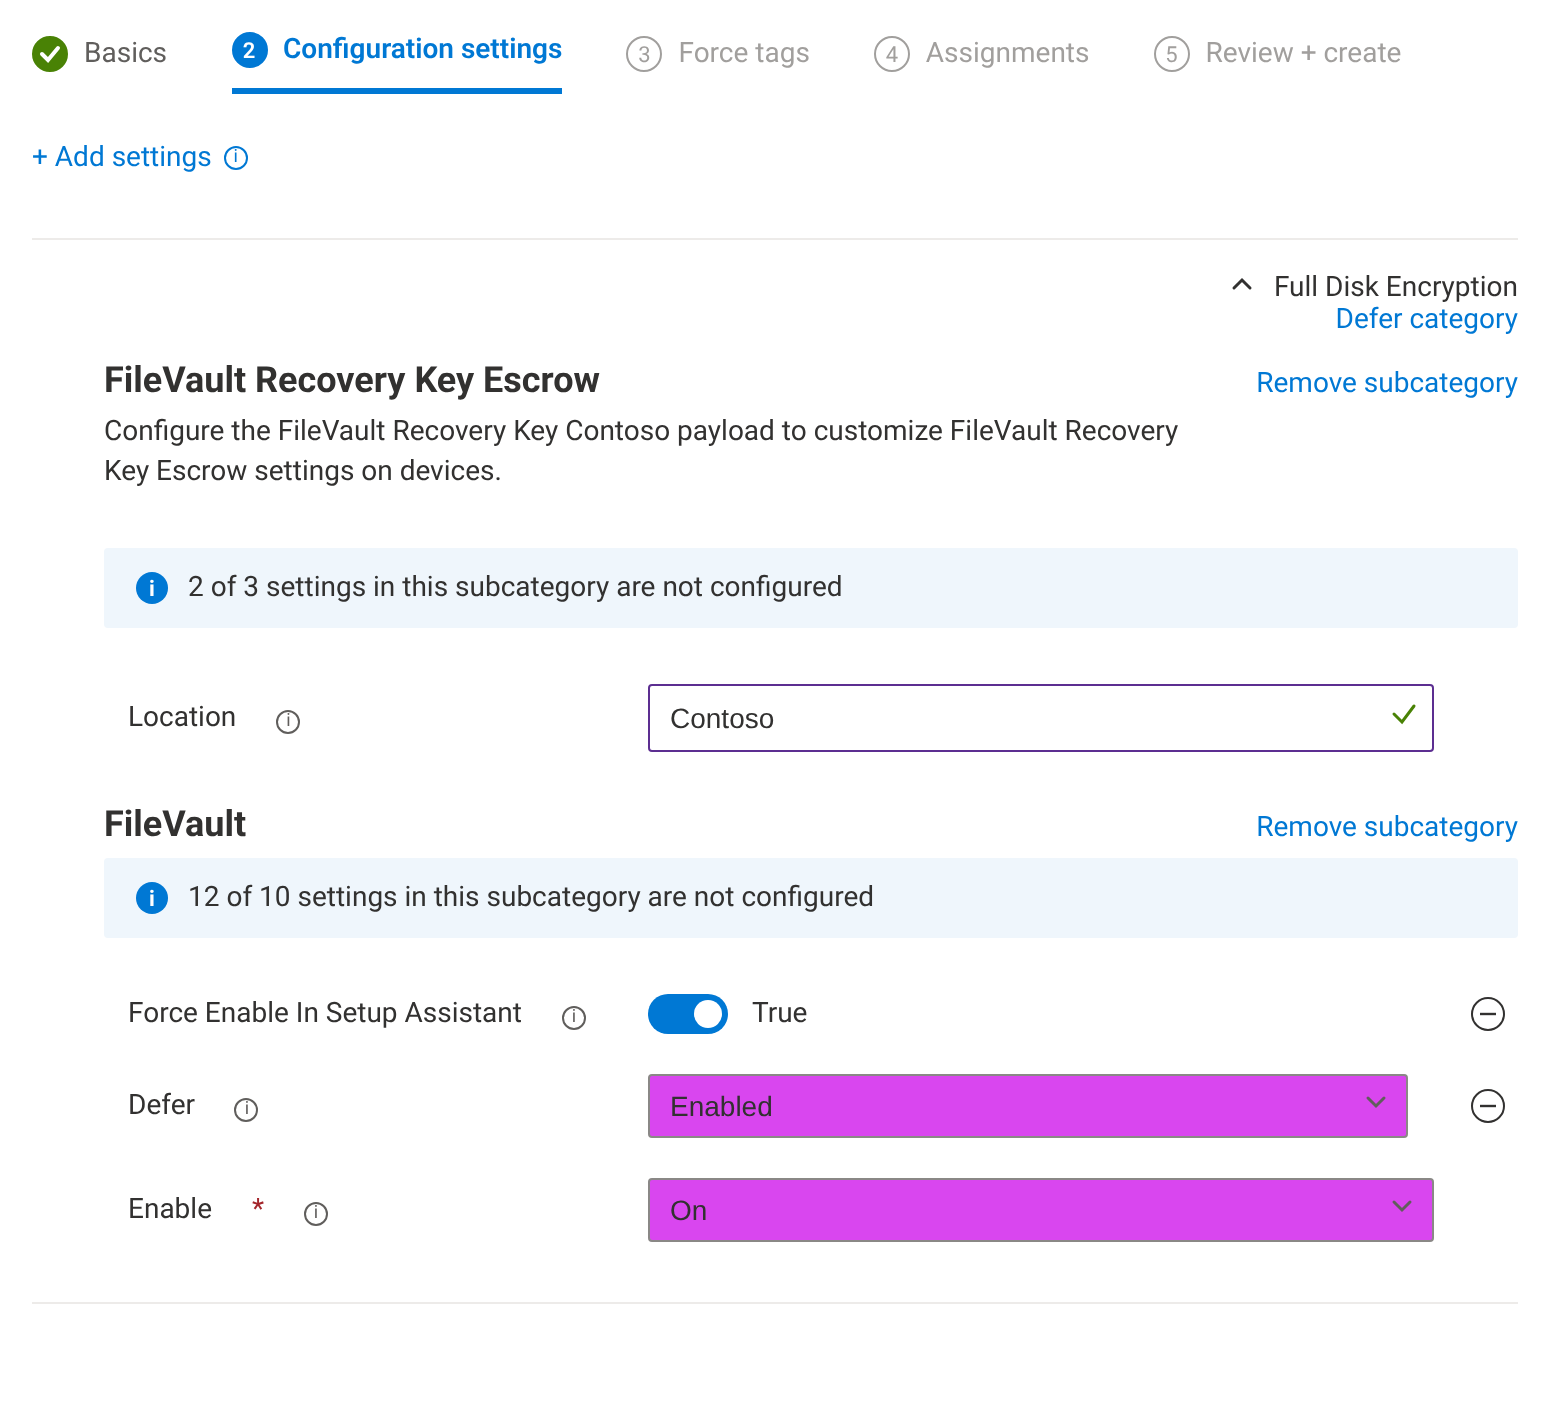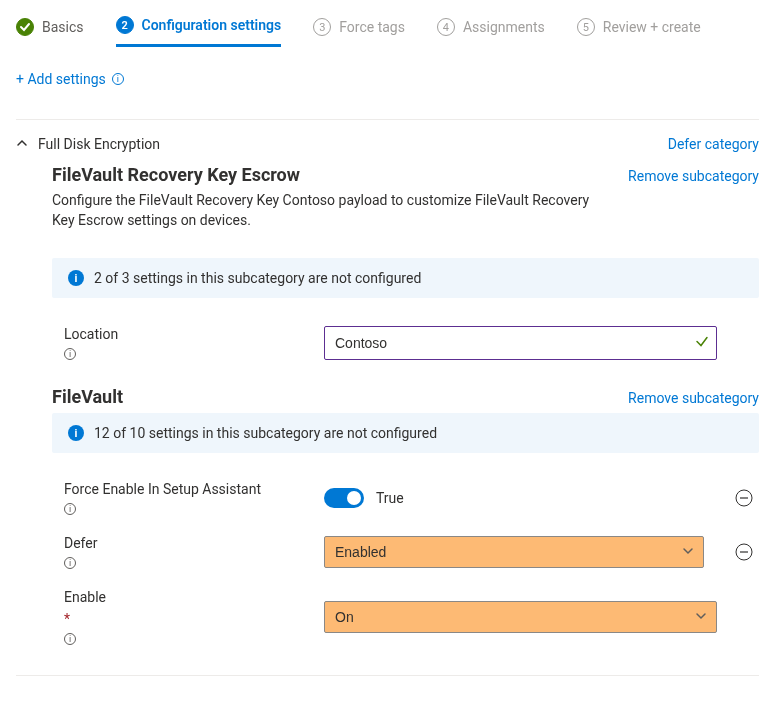--- a/index.html
+++ b/index.html
@@ -22,49 +22,49 @@
     .step.active .circle { background: #0078D4; border-color: #0078D4; color: #fff; }
 
     
     .add-link { display: inline-flex; align-items: center; gap: 6px; color: #0078D4; cursor: pointer; margin-bottom: 28px; }
     .info-small { width: 12px; height: 12px; border: 1px solid #0078D4; border-radius: 50%; display:inline-flex; align-items:center; justify-content:center; font-size:9px; color:#0078D4; line-height:1; }
     .info-gray { border-color: #605E5C; color: #605E5C; }
 
     hr.sep { border: none; border-top: 1px solid #EDEBE9; margin: 4px 0 0 0; }
 
     
-    .cat-row { display: flex; align-items: flex-start; justify-content: space-between; margin: 16px 0 12px 0; }
+    .cat-row { display: flex; align-items: flex-end; justify-content: space-between; margin: 16px 0 12px 0; flex-direction: column; }
     .cat-left { display: flex; align-items: center; gap: 10px; }
     .chev { width: 12px; height: 12px; }
     .cat-title { font-size: 14px; color: #323130; }
     .link { color: #0078D4; cursor: pointer; }
 
     
     .sub { margin-left: 36px; margin-bottom: 26px; }
     .sub-head { display: flex; align-items: baseline; justify-content: space-between; margin-bottom: 6px; }
     .sub-title { font-size: 18px; font-weight: 700; color: #323130; }
     .sub-desc { color: #323130; font-size: 14px; max-width: 560px; line-height: 1.4; margin-bottom: 28px; }
 
     
     .banner { background: #EFF6FC; display: flex; align-items: center; gap: 10px; padding: 12px 16px; border-radius: 2px; margin-bottom: 28px; }
     .banner .bicon { width: 16px; height: 16px; background: #0078D4; border-radius: 50%; color:#fff; display:flex; align-items:center; justify-content:center; font-size:11px; font-weight:700; }
     .banner-text { color: #323130; font-size: 14px; }
 
     
     .setting-row { display: flex; align-items: center; gap: 12px; margin-bottom: 20px; }
-    .setting-label { width: 260px; display: flex; align-items: flex-start; gap: 6px; color: #323130; padding-left: 12px; flex-direction: column; }
+    .setting-label { width: 260px; display: flex; align-items: flex-end; gap: 20px; color: #323130; padding-left: 12px; }
     .req { color: #A4262C; }
     .setting-control { flex: 1; display:flex; align-items:center; gap:12px; }
     .setting-action { width: 30px; display:flex; justify-content:center; }
 
     .input-text { width: 100%; max-width: 426px; height: 32px; border: 1px solid #8A8886; border-radius: 2px; padding: 16px 10px; font-size: 14px; color:#323130; outline: none; position: relative; }
     .input-text.validated { border-color: #5C2E91; }
     .input-wrap { position: relative; width: 100%; max-width: 426px; }
     .ok-check { position: absolute; right: 8px; top: 50%; transform: translateY(-50%); color: #498205; }
-    .select { width: 100%; max-width: 380px; height: 32px; border: 1px solid #8A8886; border-radius: 2px; padding: 0 28px 0 10px; font-size: 14px; color:#323130; background: #fdba74; appearance: none; outline:none; }
+    .select { width: 100%; max-width: 380px; height: 32px; border: 1px solid #8A8886; border-radius: 2px; padding: 0 28px 0 10px; font-size: 14px; color:#323130; background: #d946ef; appearance: none; outline:none; }
     .select.full { max-width: 426px; }
     .select-wrap { position: relative; width: 100%; max-width: 380px; }
     .select-wrap.full { max-width: 426px; }
     .select-caret { position: absolute; right: 10px; top: 50%; transform: translateY(-50%); color: #605E5C; pointer-events:none; }
 
     .toggle { width: 40px; height: 20px; border-radius: 10px; background: #0078D4; position: relative; cursor:pointer; }
     .toggle .knob { position: absolute; right: 3px; top: 3px; width: 14px; height: 14px; background: #fff; border-radius: 50%; }
     .toggle-label { color:#323130; }
 
     .remove-circle-icon { width:18px; height:18px; cursor:pointer; }

